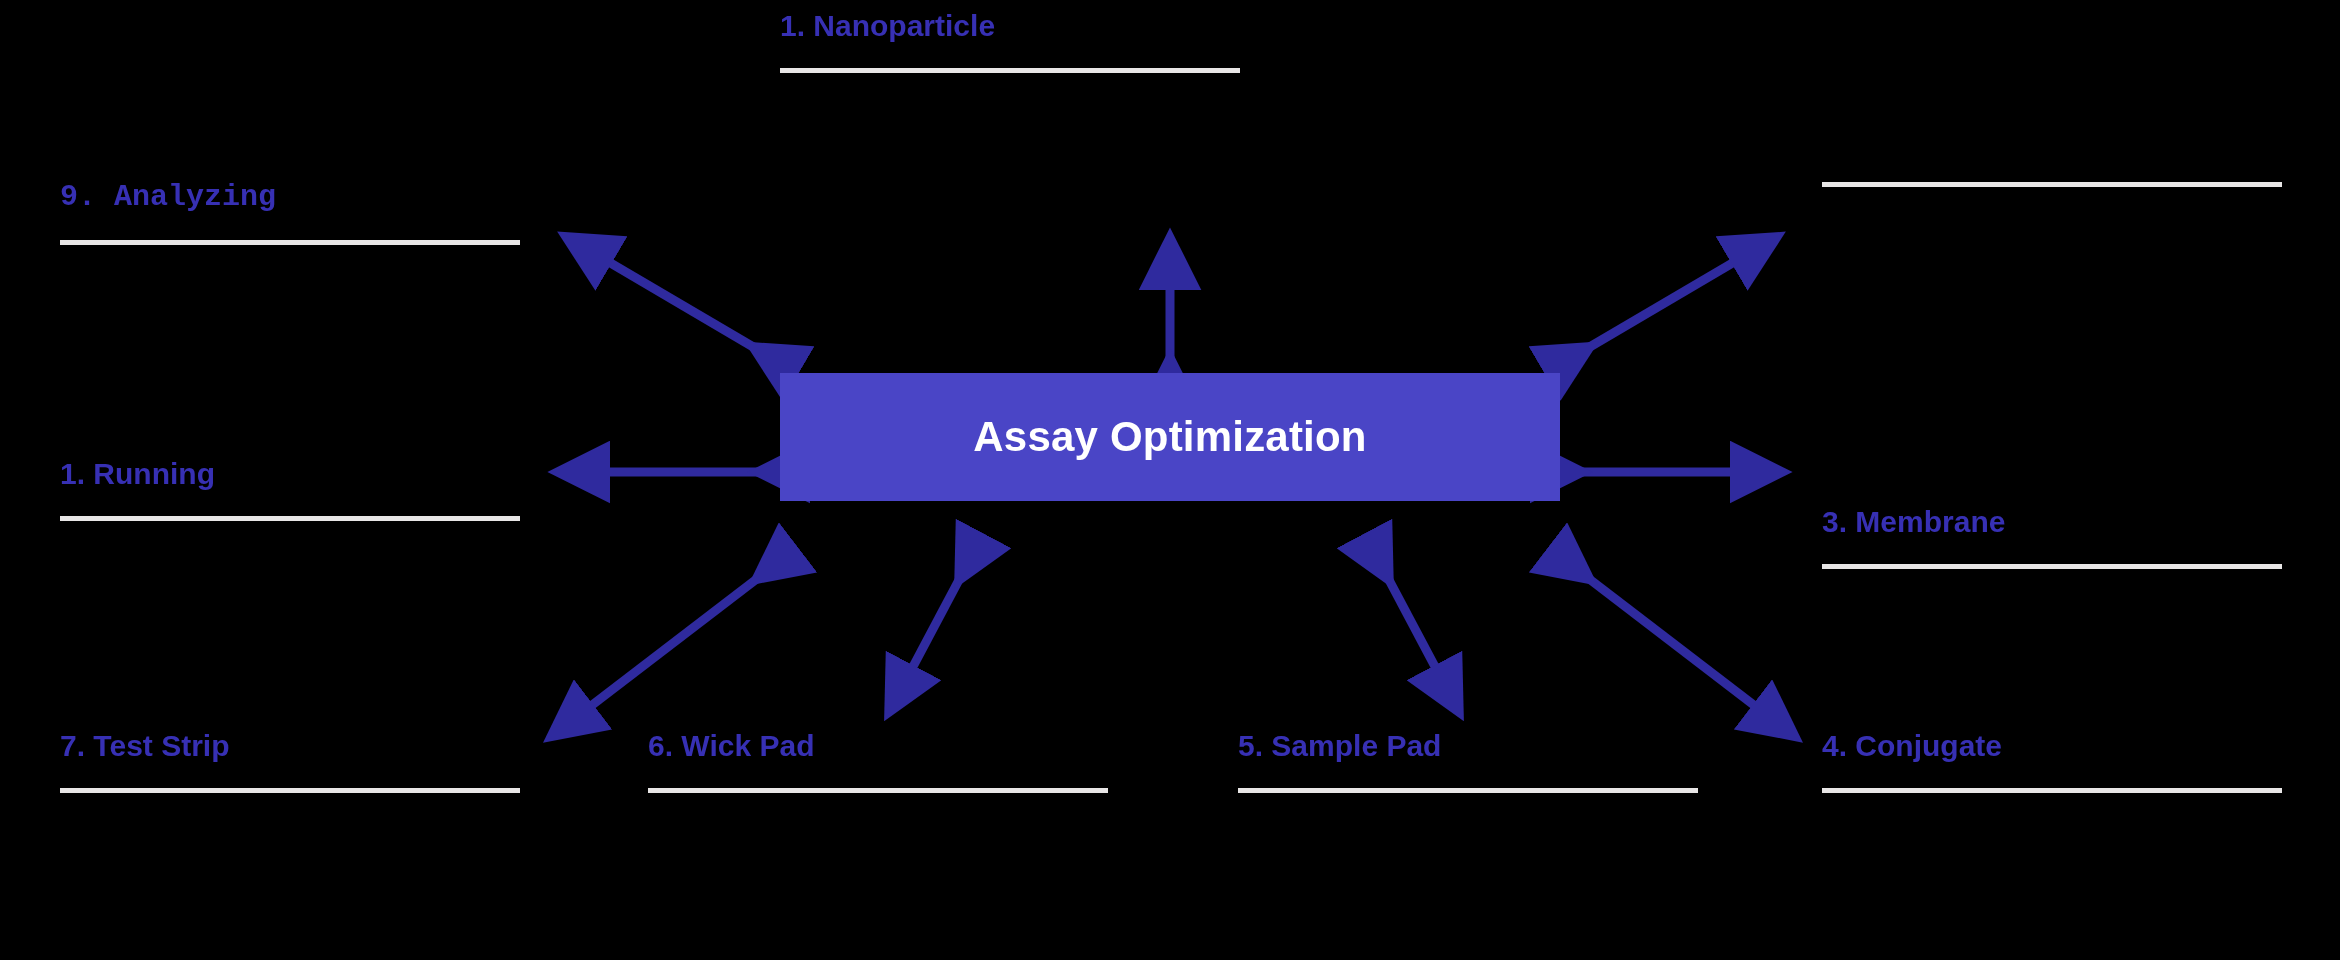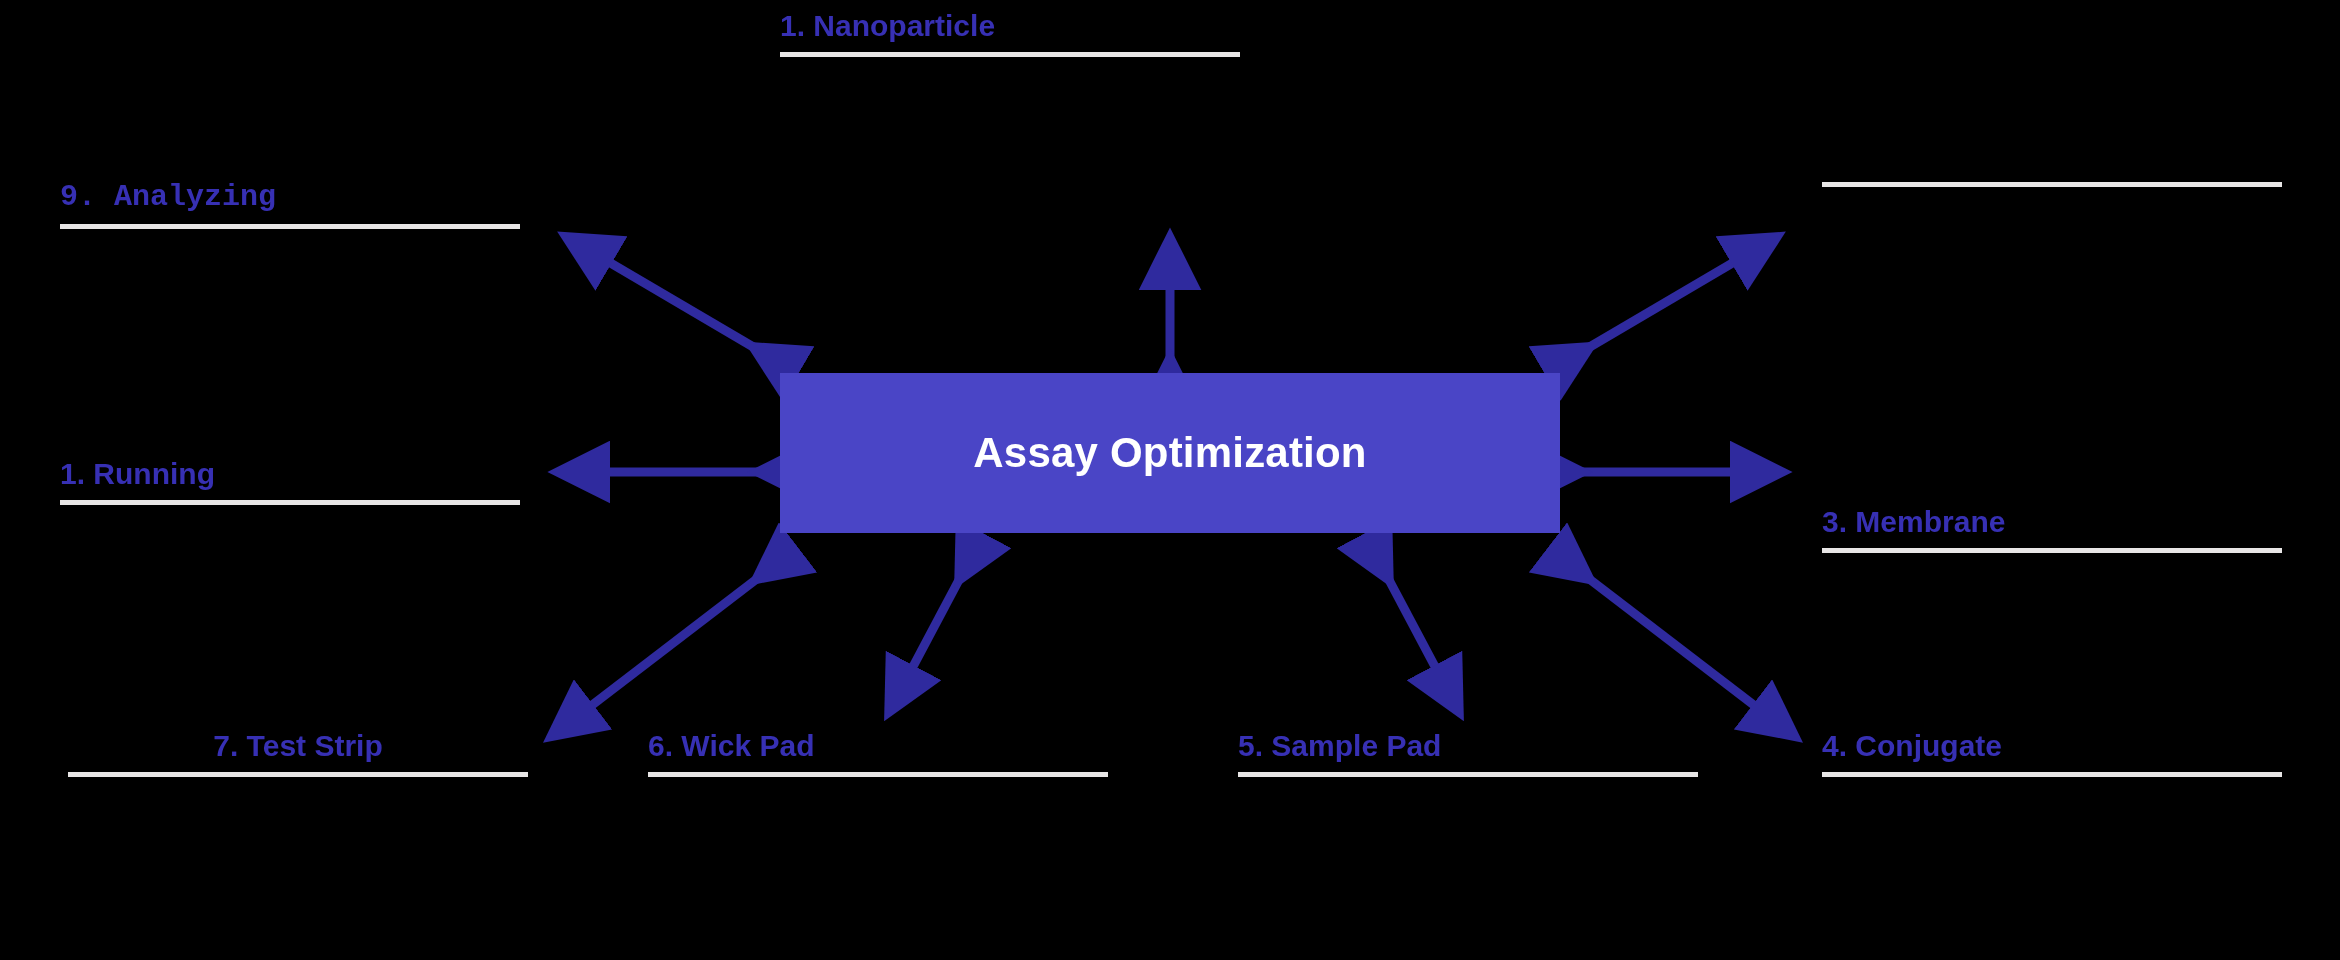--- a/index.html
+++ b/index.html
@@ -15,21 +15,21 @@
     overflow: hidden;
     font-family: "Liberation Sans", sans-serif;
   }
 
   
   .center-box {
     position: absolute;
     left: 780px;
     top: 373px;
     width: 780px;
-    height: 160px;
+    height: 128px;
     background: #4a45c6;
     display: flex;
     align-items: center;
     justify-content: center;
   }
   .center-box .center-label {
     color: #ffffff;
     font-size: 42px;
     font-weight: 700;
     letter-spacing: 0.2px;
@@ -41,33 +41,33 @@
     position: absolute;
     width: 460px;
   }
   .node .node-label {
     display: block;
     color: #3730b4;
     font-size: 30px;
     font-weight: 700;
     line-height: 1.05;
     white-space: nowrap;
-    padding-bottom: 10px;
+    padding-bottom: 26px;
   }
   .node .node-rule {
     display: block;
     height: 5px;
     width: 100%;
     background: #e8e6e6;
   }
 
   
   #node-9 { left: 60px;  top: 182px; font-family: Liberation Mono, monospace; }
   #node-8 { left: 60px;  top: 458px; }
-  #node-7 { left: 68px;  top: 730px; text-align: center; }
+  #node-7 { left: 60px;  top: 730px; }
   
   #node-6 { left: 648px; top: 730px; }
   #node-5 { left: 1238px;top: 730px; }
   
   #node-2 { left: 1822px;top: 182px; }
   #node-3 { left: 1822px;top: 458px; margin-top: 48px; }
   #node-4 { left: 1822px;top: 730px; }
   
   #node-1 { left: 780px; top: 10px; }
 

